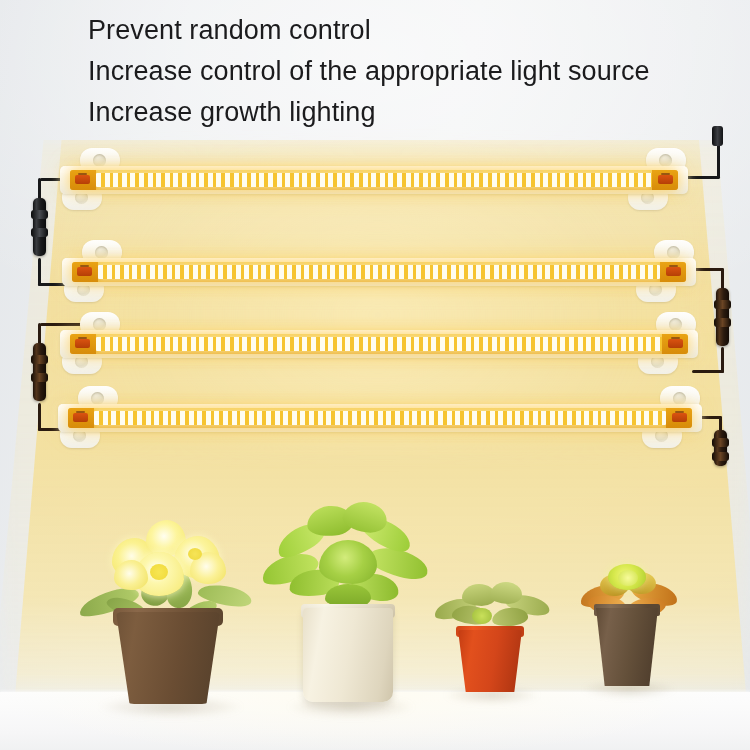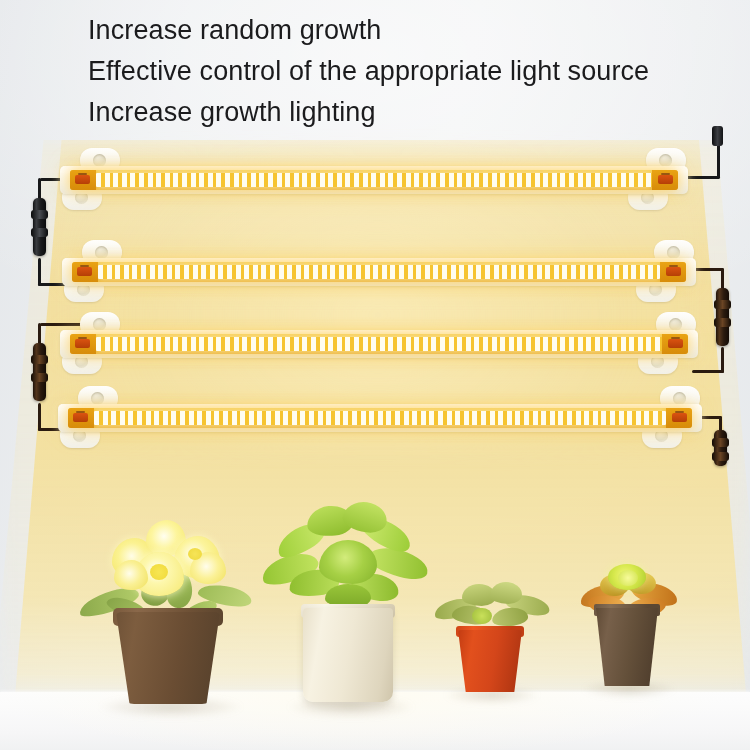--- a/index.html
+++ b/index.html
@@ -226,22 +226,22 @@
 <div id="stage">
 
   <div class="backdrop"></div>
   <div class="backdrop-sheen"></div>
 
   <div class="cone-soft"></div>
   <div class="cone"></div>
   <div class="cone-core"></div>
 
   <div class="headline">
-    <div class="hl">Increase random growth</div>
-    <div class="hl">Effective control of the appropriate light source</div>
+    <div class="hl">Prevent random control</div>
+    <div class="hl">Increase control of the appropriate light source</div>
     <div class="hl">Increase growth lighting</div>
   </div>
 
   <div>
     <div class="wire" style="left:40px;top:178px;width:46px;height:3px;"></div>
     <div class="wire" style="left:38px;top:178px;width:3px;height:22px;"></div>
     <div class="wire" style="left:38px;top:258px;width:3px;height:28px;"></div>
     <div class="wire" style="left:38px;top:283px;width:48px;height:3px;"></div>
     <div class="conn" style="left:33px;top:198px;">
       <div class="ring a"></div>

